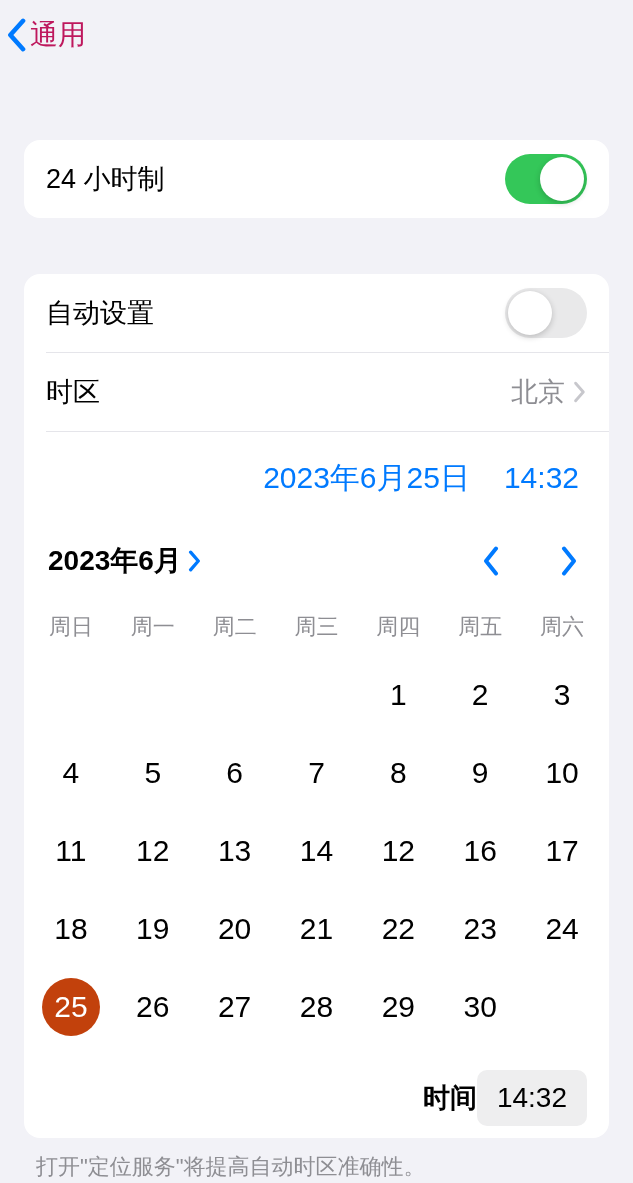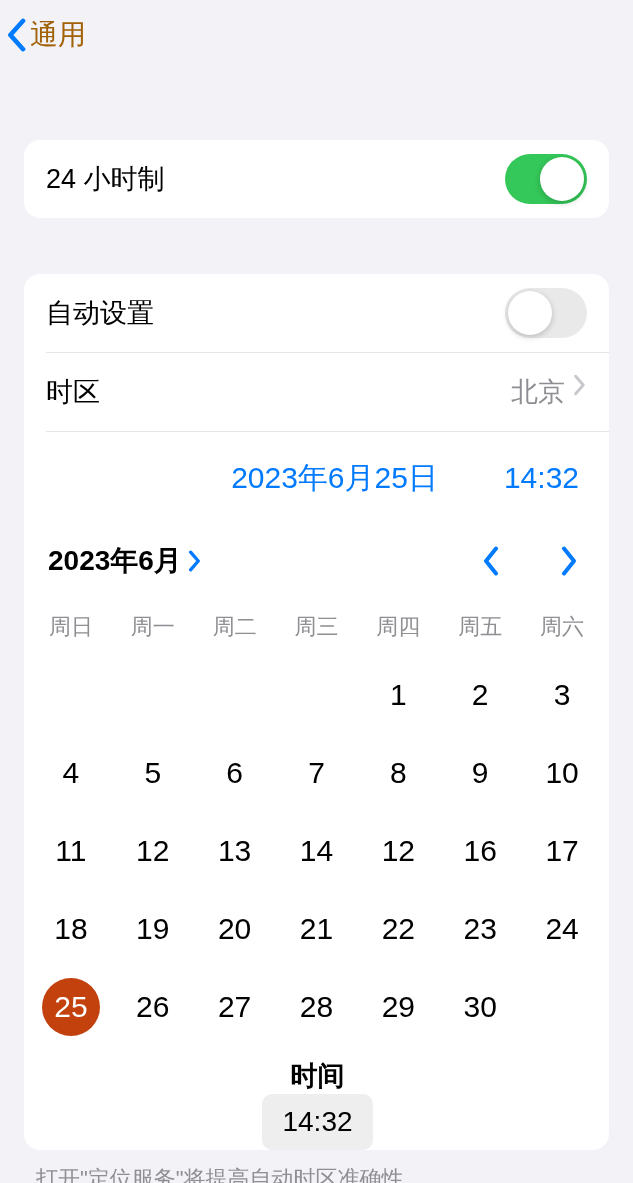--- a/index.html
+++ b/index.html
@@ -1,58 +1,58 @@
 <!DOCTYPE html>
 <html><head>
   <meta charset="utf-8">
   <style>
     * { margin: 0; padding: 0; box-sizing: border-box; font-family: -apple-system, "Helvetica Neue", Arial, sans-serif; }
     body { background: #f2f2f7; width: 633px; height: 1183px; overflow: hidden; }
 
     .nav-bar { display: flex; align-items: center; height: 70px; padding: 0 6px; position: relative; }
-    .back-button { display: flex; align-items: center; color: #a16207; font-size: 28px; font-weight: 400; cursor: pointer; justify-content: space-between; }
+    .back-button { display: flex; align-items: center; color: #be185d; font-size: 28px; font-weight: 400; cursor: pointer; justify-content: space-between; }
     .back-chevron { display:inline-block; margin-right: 4px; }
     .page-title { position: absolute; left: 50%; transform: translateX(-50%); font-size: 28px; font-weight: 600; color: #000; }
 
     .section { background: #fff; border-radius: 16px; margin: 0 24px; overflow: hidden; }
     .section-top { margin-top: 70px; }
     .section-main { margin-top: 56px; }
 
     .row { display: flex; align-items: center; justify-content: space-between; padding: 0 22px; min-height: 78px; gap: 8px; }
     .row-label { font-size: 27px; color: #000; }
     .row-divider { height: 1px; background: #e5e5ea; margin-left: 22px; }
 
     .toggle { width: 82px; height: 50px; border-radius: 25px; position: relative; cursor: pointer; }
     .toggle-on { background: #34c759; }
     .toggle-off { background: #e9e9ea; }
     .toggle-knob { width: 44px; height: 44px; border-radius: 50%; background: #fff; position: absolute; top: 3px; box-shadow: 0 2px 6px rgba(0,0,0,0.2); }
     .toggle-on .toggle-knob { right: 3px; }
     .toggle-off .toggle-knob { left: 3px; }
 
-    .row-value-muted { color: #8e8e93; font-size: 27px; display: flex; align-items: flex-start; }
+    .row-value-muted { color: #8e8e93; font-size: 27px; display: flex; align-items: center; }
     .chevron-right { color: #c7c7cc; margin-left: 8px; display:inline-block; }
 
-    .date-time-row { display: flex; align-items: center; justify-content: flex-end; gap: 66px; padding: 0 30px; font-size: 30px; font-weight: 500; color: #007aff; min-height: 92px;}
+    .date-time-row { display: flex; align-items: center; justify-content: flex-end; gap: 34px; padding: 0 30px; font-size: 30px; font-weight: 500; color: #007aff; min-height: 92px;}
 
     .month-row { display: flex; align-items: center; justify-content: space-between; padding: 0 24px; height: 74px; }
     .month-select { display: flex; align-items: center; font-size: 28px; font-weight: 600; color: #000; cursor: pointer; }
     .month-chevron { color: #007aff; margin-left: 6px; }
     .month-nav { display: flex; align-items: center; gap: 46px; }
     .month-nav-btn { color: #007aff; cursor: pointer; display:flex; align-items:center; justify-content:center; width:32px; }
 
     .weekday-row { display: grid; grid-template-columns: repeat(7, 1fr); padding: 6px 6px 0 6px; }
     .weekday { text-align: center; color: #8e8e93; font-size: 22px; font-weight: 500; padding: 8px 0; }
 
     .calendar-grid { display: grid; grid-template-columns: repeat(7, 1fr); padding: 6px 6px 12px 6px; }
     .day-cell { height: 78px; display: flex; align-items: center; justify-content: center; cursor: pointer; }
     .day-num { width: 58px; height: 58px; display: flex; align-items: center; justify-content: center; font-size: 30px; font-weight: 400; color: #000; border-radius: 50%; }
     .day-selected .day-num { background: #c2410c; color: #fff; font-weight: 400; }
     .blank { cursor: default; }
 
-    .time-row { display: flex; align-items: center; justify-content: space-between; padding: 0 22px 0 24px; min-height: 80px; flex-direction: column; }
+    .time-row { display: flex; align-items: center; justify-content: flex-end; padding: 0 22px 0 24px; min-height: 80px; }
     .time-label { font-size: 27px; font-weight: 600; color: #000; }
     .time-pill { background: #eeeeef; border-radius: 10px; padding: 12px 20px; font-size: 28px; color: #000; font-weight: 400; cursor: pointer; }
 
     .footer-note { color: #8e8e93; font-size: 22px; padding: 14px 36px 0 36px; }
 
     svg { display:block; }
   </style>
 </head>
 <body>
 

